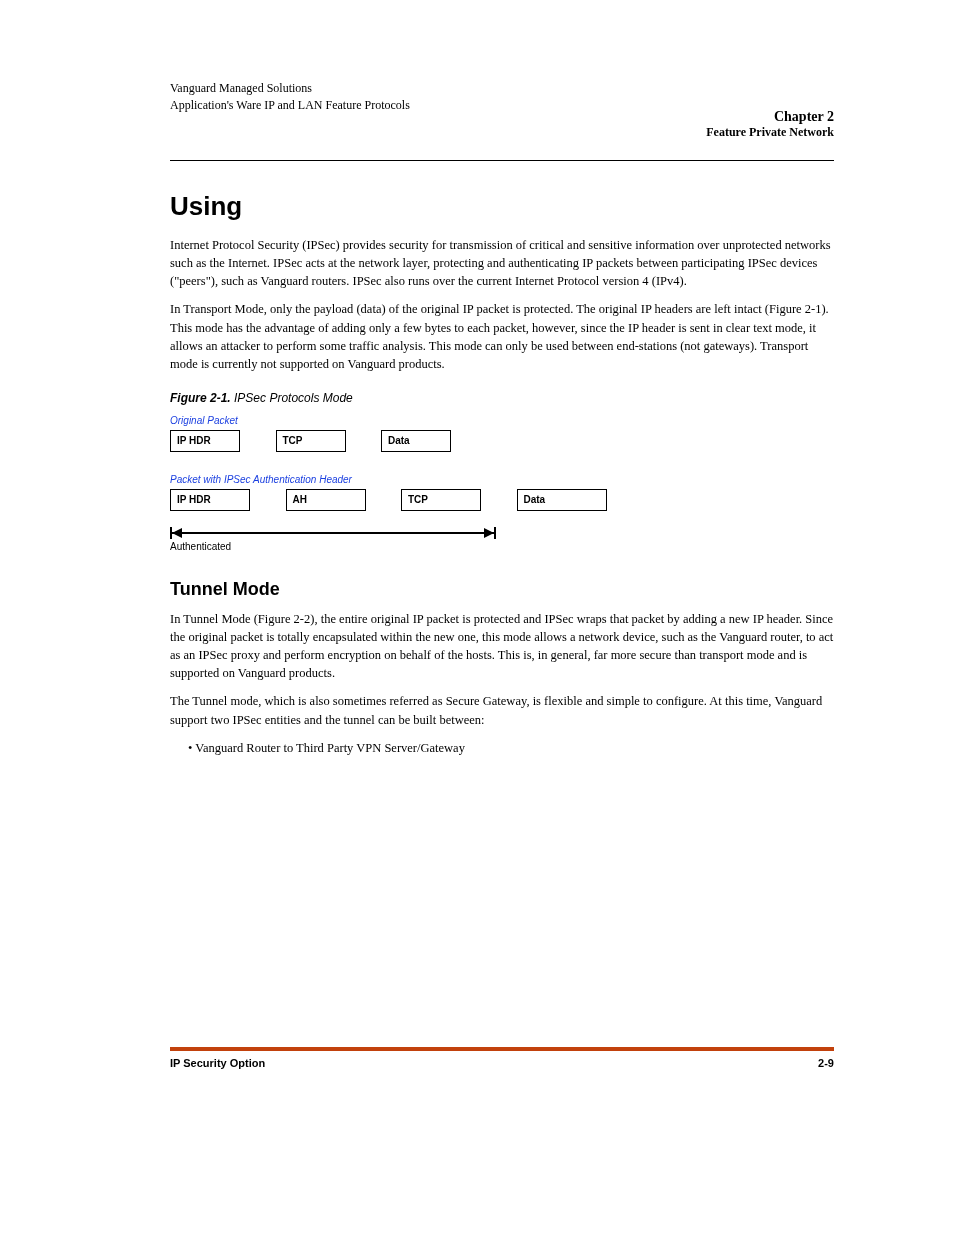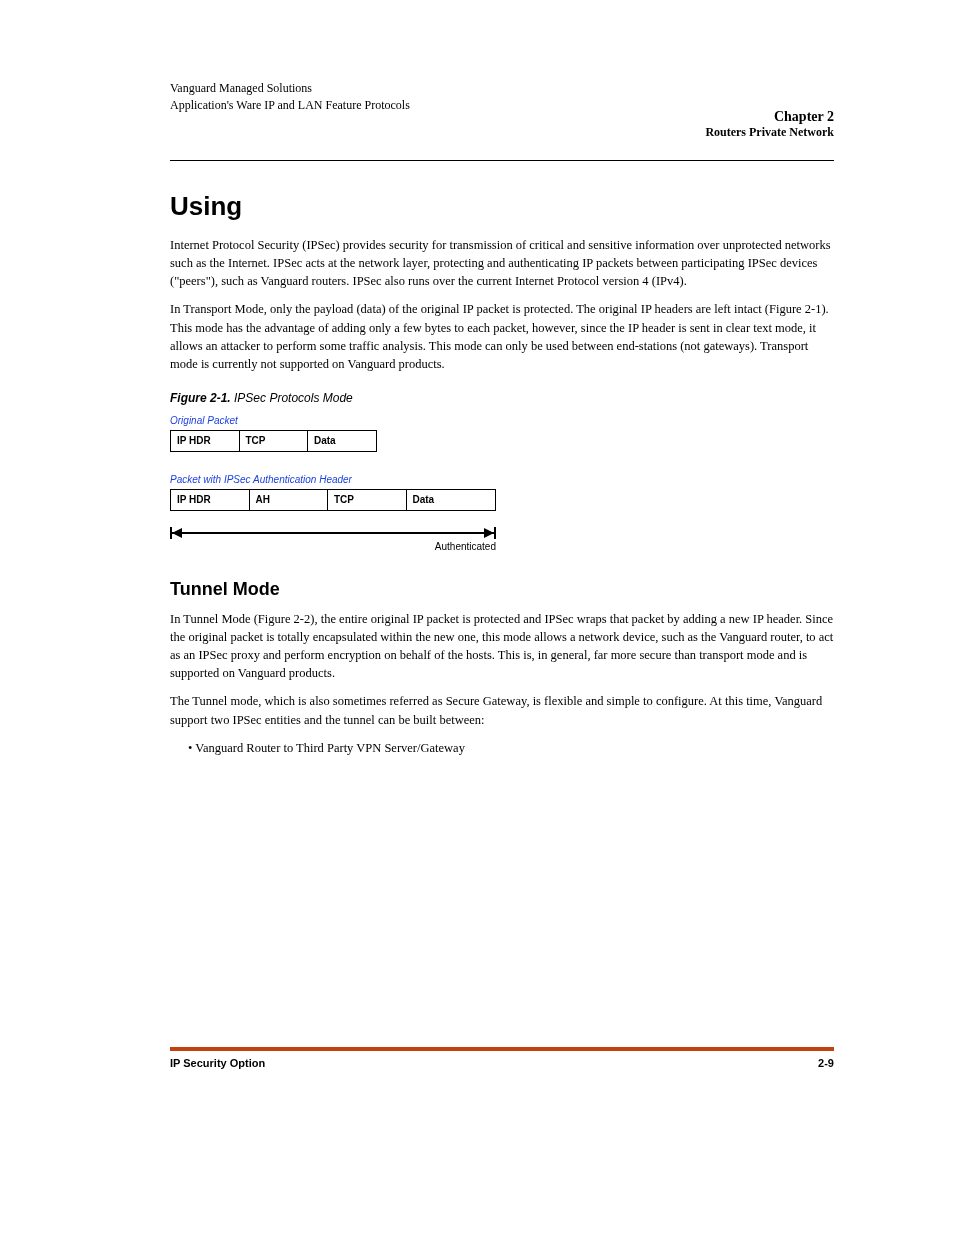--- a/index.html
+++ b/index.html
@@ -74,20 +74,21 @@
   }
   .diag-label {
     font-family: Arial, Helvetica, sans-serif;
     font-size: 10px;
     font-style: italic;
     color: #1a3fe0;
     margin-bottom: 4px;
   }
   .box-row {
     display: flex;
+    gap: 37px;
   }
   .box {
     border: 1.5px solid #000;
     font-family: Arial, Helvetica, sans-serif;
     font-size: 10px;
     font-weight: bold;
     padding: 4px 6px;
     background: #fff;
     box-sizing: border-box;
     height: 22px;
@@ -127,21 +128,21 @@
     border-right: 10px solid #000;
   }
   .arrow-head.right {
     border-top: 5px solid transparent;
     border-bottom: 5px solid transparent;
     border-left: 10px solid #000;
   }
   .arrow-text {
     font-family: Arial, Helvetica, sans-serif;
     font-size: 10px;
-    text-align: right;
+    text-align: left;
     position: absolute;
     left: 0;
     right: 0;
     top: 14px;
   }
   .footer {
     border-top: 4px solid #c2410c;
     margin-top: 290px;
     padding-top: 6px;
     display: flex;
@@ -155,21 +156,21 @@
 <body>
 
 <div class="page">
   <div class="header-bar">
     <div>
       <div class="header-line">Vanguard Managed Solutions</div>
       <div class="header-line">Application's Ware IP and LAN Feature Protocols</div>
     </div>
     <div class="header-right">
       <div class="chapter-label">Chapter 2</div>
-      <div class="chapter-title">Routers Private Network</div>
+      <div class="chapter-title">Feature Private Network</div>
     </div>
   </div>
 
   <div class="h1">Using</div>
   <p class="body-text">Internet Protocol Security (IPSec) provides security for transmission of critical and sensitive information over unprotected networks such as the Internet. IPSec acts at the network layer, protecting and authenticating IP packets between participating IPSec devices ("peers"), such as Vanguard routers. IPSec also runs over the current Internet Protocol version 4 (IPv4).</p>
 
   <p class="body-text">In Transport Mode, only the payload (data) of the original IP packet is protected. The original IP headers are left intact (Figure 2-1). This mode has the advantage of adding only a few bytes to each packet, however, since the IP header is sent in clear text mode, it allows an attacker to perform some traffic analysis. This mode can only be used between end-stations (not gateways). Transport mode is currently not supported on Vanguard products.</p>
 
   <div class="figure-caption">
     <span class="fig-id">Figure 2-1.</span>

